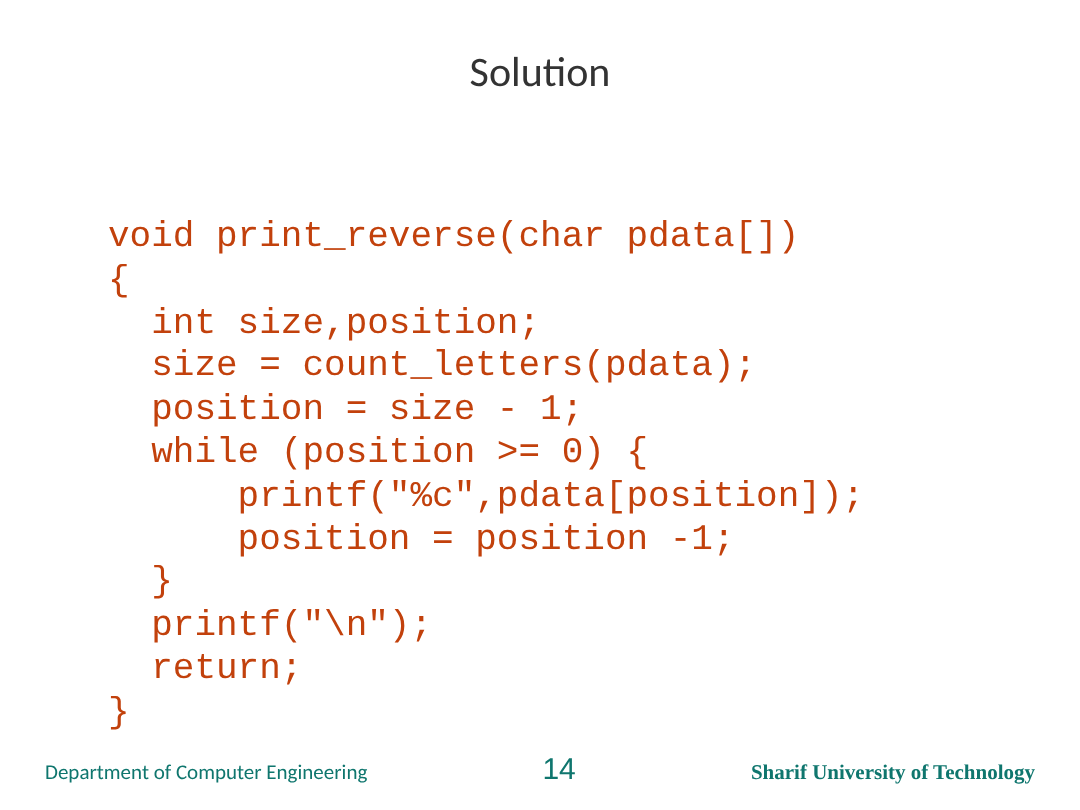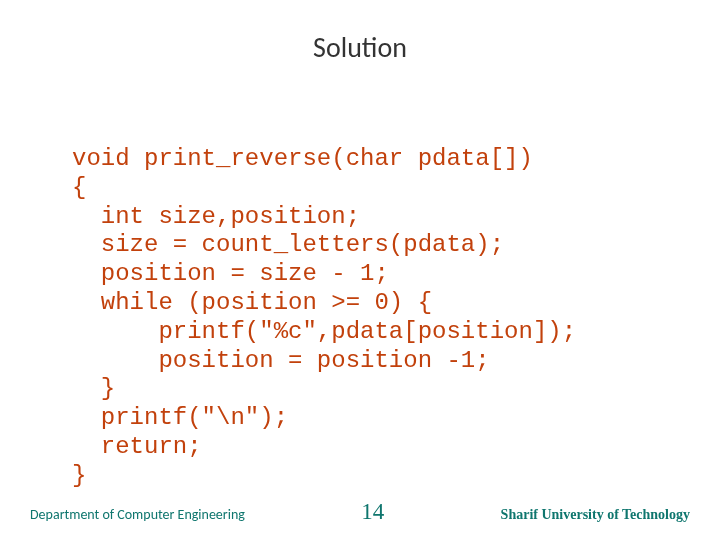--- a/index.html
+++ b/index.html
@@ -49,22 +49,22 @@
     display: flex;
     align-items: baseline;
     justify-content: space-between;
     font-family: Calibri, "Segoe UI", Arial, sans-serif;
     color: #0f766e;
   }
   .footer-left {
     font-size: 14px;
   }
   .footer-center {
-    font-size: 23px;
-    font-family: Liberation Serif, serif;
+    font-size: 20px;
+    font-family: Liberation Sans, sans-serif;
   }
   .footer-right {
     font-size: 14px;
     font-family: Georgia, "Times New Roman", serif;
     font-weight: bold;
   }
 </style>
 </head>
 <body>
 

